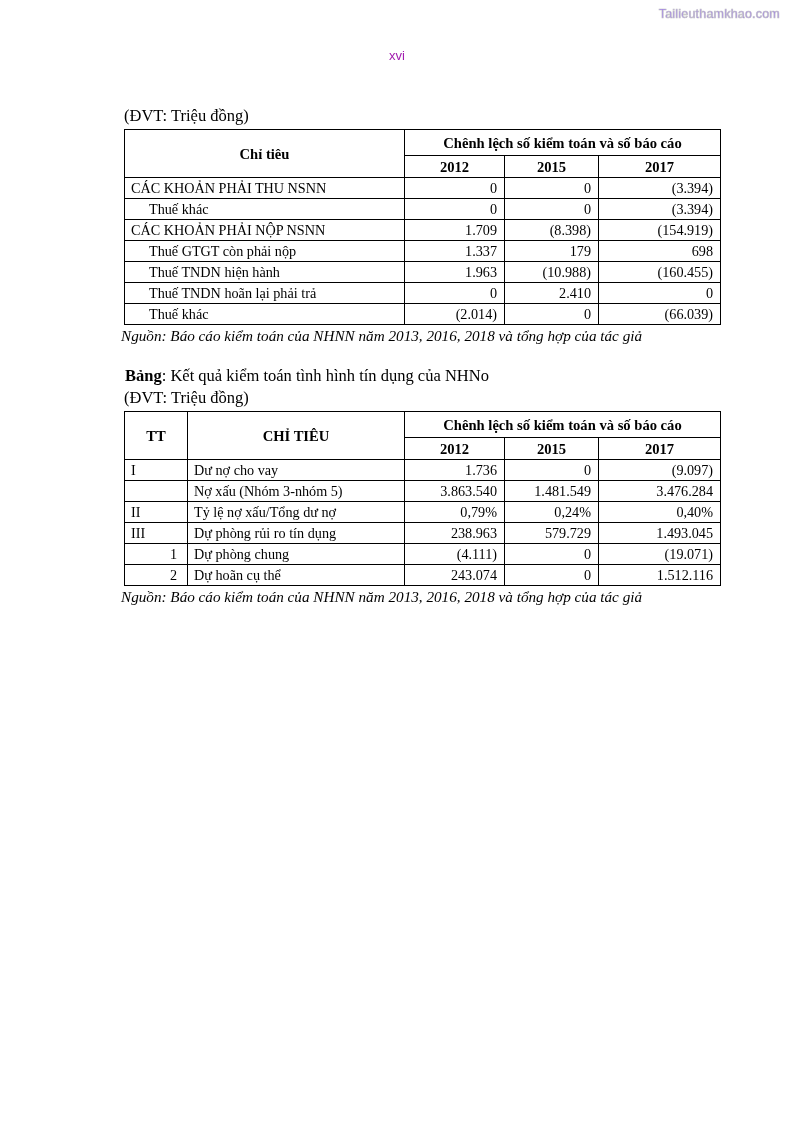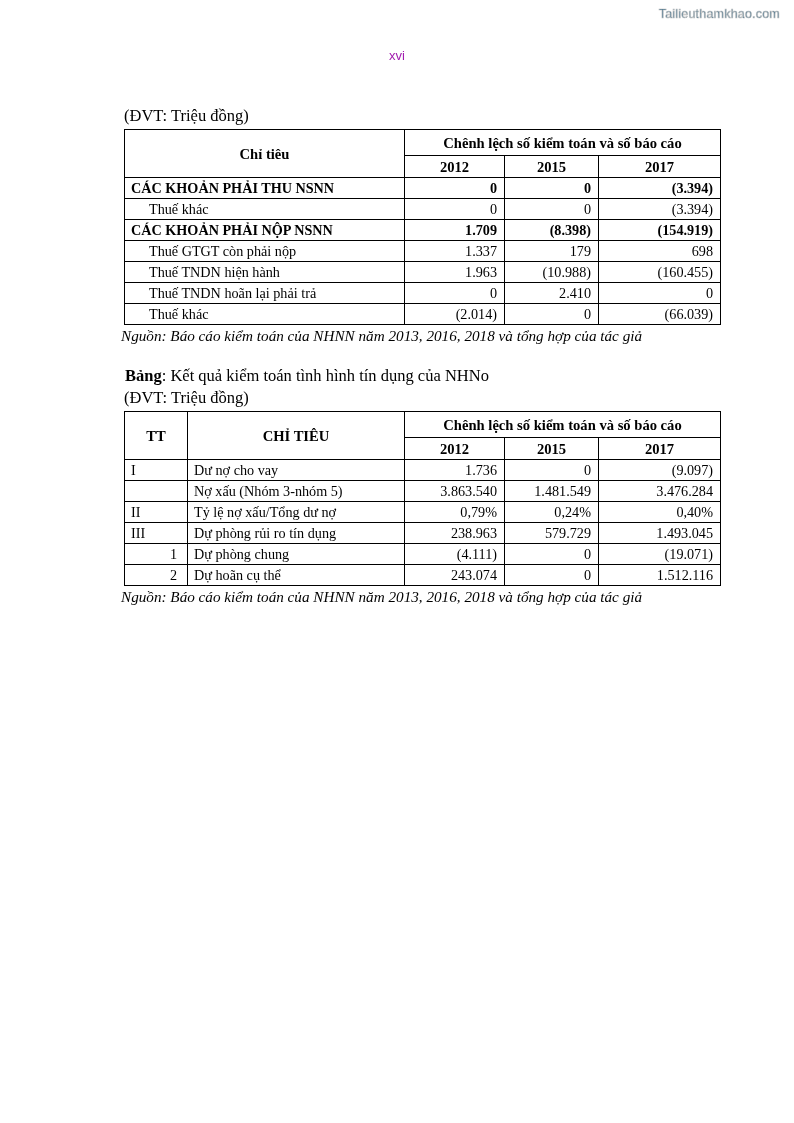--- a/index.html
+++ b/index.html
@@ -17,21 +17,21 @@
   }
 
   
   .watermark {
     position: absolute;
     top: 7px;
     right: 14px;
     font-family: "Liberation Sans", "DejaVu Sans", sans-serif;
     font-size: 12.5px;
     letter-spacing: 0.2px;
-    color: #0c4a6e;
+    color: #8b5cf6;
     -webkit-text-stroke: 0.7px #c9c9c9;
     text-shadow: 0 0 1px #d5d5d5;
     white-space: nowrap;
   }
 
   
   .page-number {
     position: absolute;
     top: 48px;
     left: 0;
@@ -92,21 +92,21 @@
     text-align: right;
     padding-right: 7px;
     white-space: nowrap;
   }
   table.doc td.label {
     text-align: left;
     padding-left: 6px;
     white-space: nowrap;
   }
   table.doc td.label.indent { padding-left: 24px; }
-  table.doc tr.bold td { font-weight: bold; }
+  table.doc tr.bold td { font-weight: normal; }
   table.doc td.tt-left  { text-align: left;  padding-left: 6px; }
   table.doc td.tt-right { text-align: right; padding-right: 10px; }
 
   .row-h { height: 21px; }
   .hdr-tall { height: 26px; }
   .hdr-short { height: 22px; }
 
   .source {
     font-style: italic;
     font-size: 15.2px;

